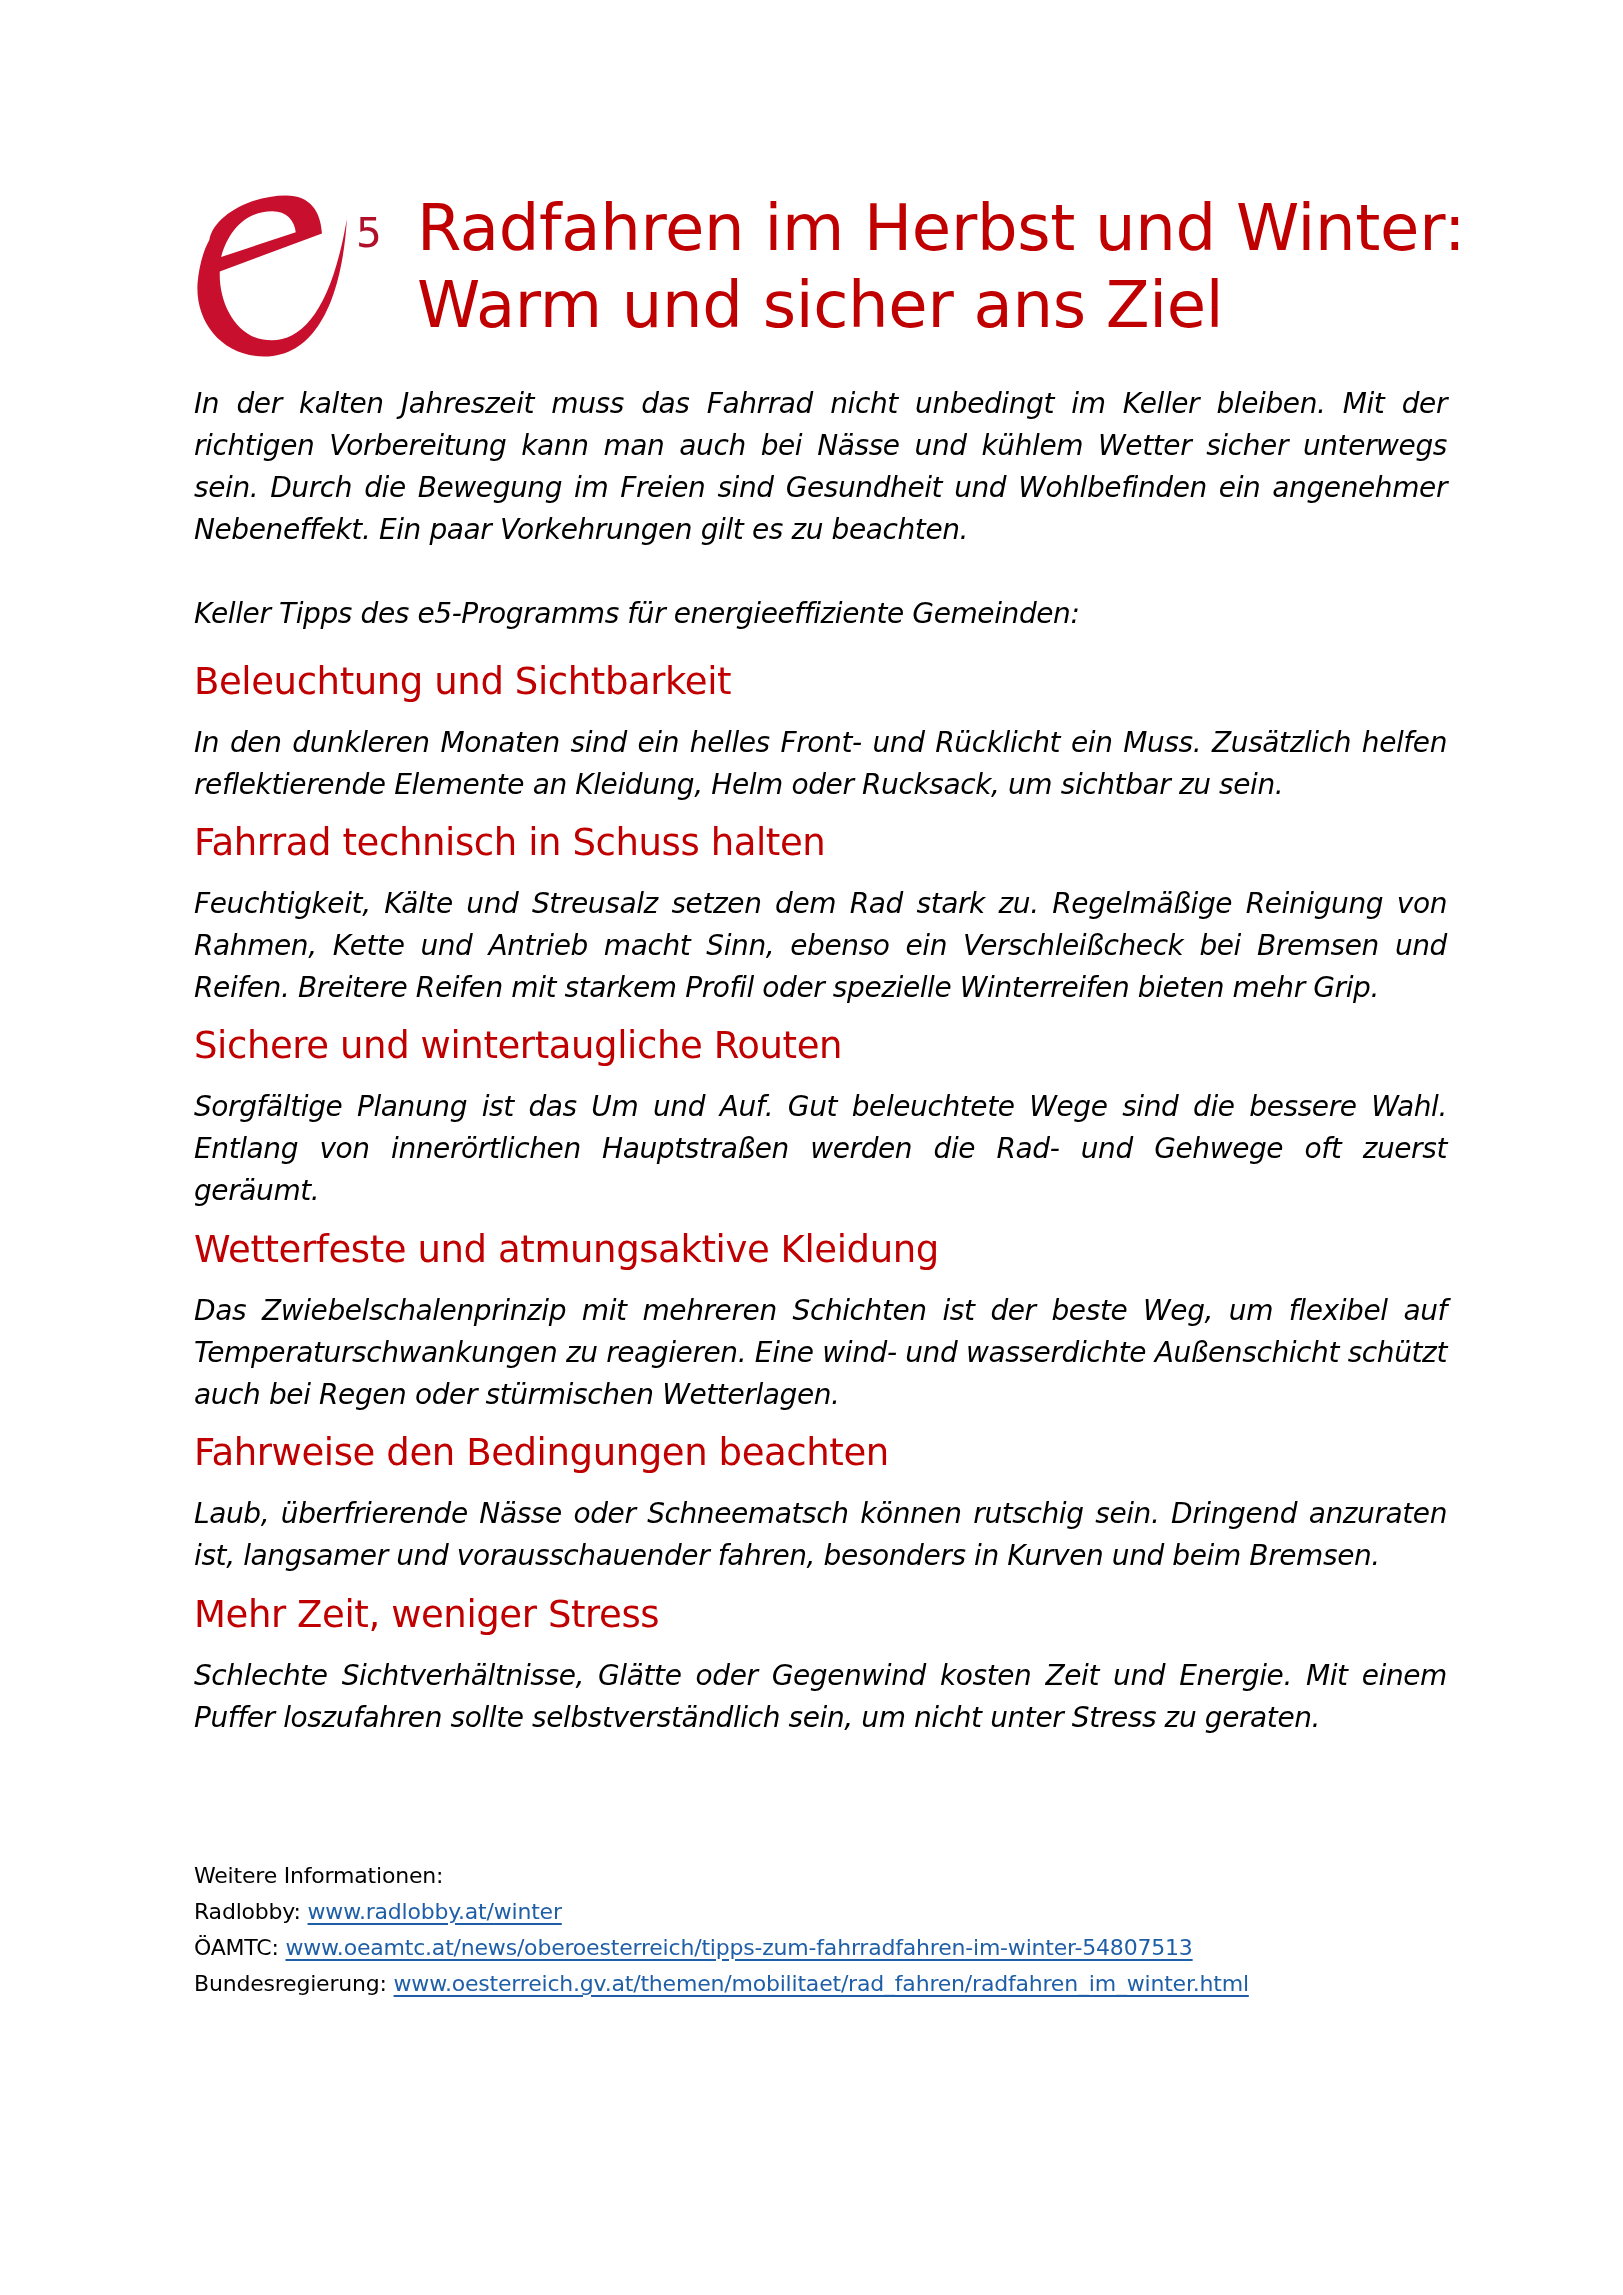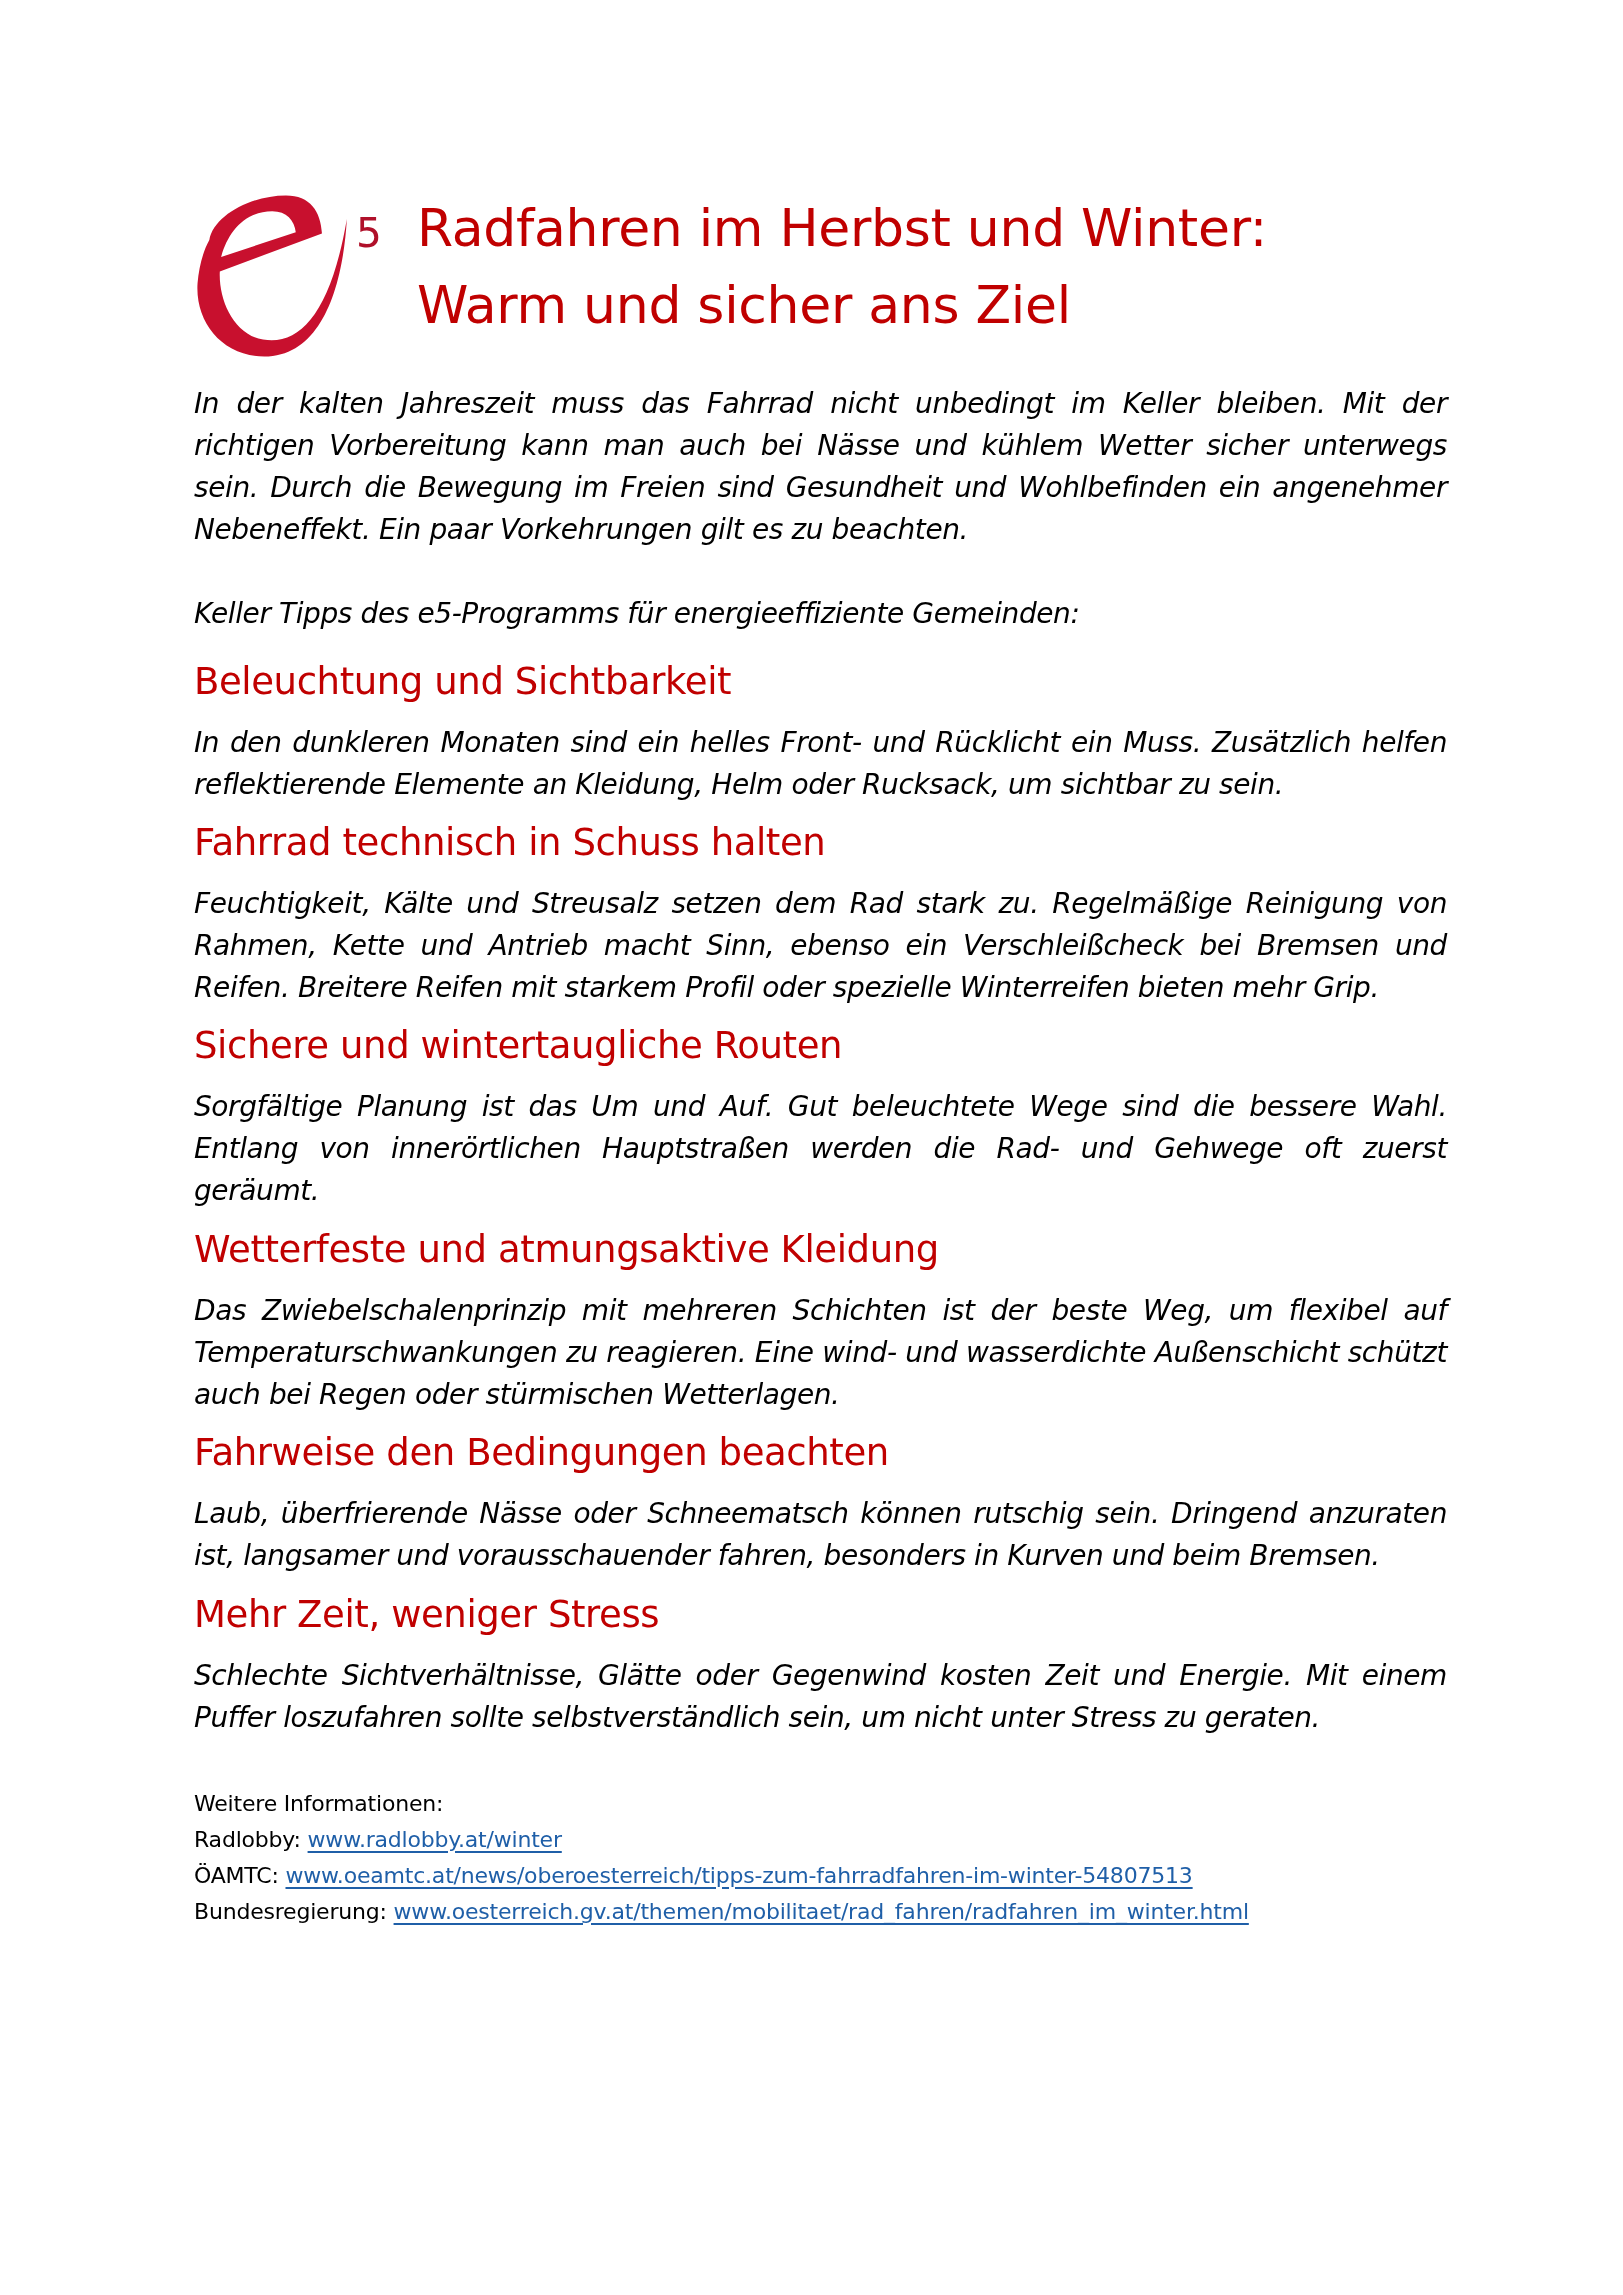--- a/index.html
+++ b/index.html
@@ -2,35 +2,35 @@
 <html style="font-size:10.5px"><head>
 <meta charset="utf-8">
 <style>
   html, body { margin: 0; padding: 0; background: #ffffff; }
   body { width: 1623px; height: 2295px; position: relative; overflow: hidden;
          font-family: "DejaVu Sans", sans-serif; color: #000000; }
   .page { position: absolute; left: 0; top: 0; width: 1623px; height: 2295px; }
 
   .logo { position: absolute; left: 191px; top: 194px; width: 203px; height: 164px; }
   .title { position: absolute; left: 417px; top: 190px; color: #c00000;
-           font-size: 52px; line-height: 77px; font-weight: normal; margin: 0;
+           font-size: 64px; line-height: 77px; font-weight: normal; margin: 0;
            letter-spacing: -0.3px; }
   .title span { display: block; white-space: nowrap; }
 
   .content { position: absolute; left: 194px; top: 383px; width: 1253px; }
   p.body { margin: 0; font-size: 28px; line-height: 42px; text-align: justify;
            letter-spacing: -0.4px; font-style: italic; }
   p.intro { margin-bottom: 42px; }
   p.lead { margin-bottom: 23.6px; }
   h2.sec { color: #c00000; font-weight: normal; font-size: 37px; line-height: 46px;
            margin: 0 0 17px 0; letter-spacing: -0.4px; }
   .section { margin-bottom: 14.4px; }
   .section p.body { margin: 0; }
 
-  .refs { position: absolute; left: 194px; top: 1786px; font-size: 22px; line-height: 36px;
+  .refs { position: absolute; left: 194px; top: 1858px; font-size: 22px; line-height: 36px;
           letter-spacing: -0.2px; }
   .refs div { white-space: nowrap; }
   .refs a { color: #1f5fa8; text-decoration: underline; text-decoration-thickness: 2px;
             text-underline-offset: 3.9px; }
 </style>
 </head>
 <body>
 
 <div class="page">
 

